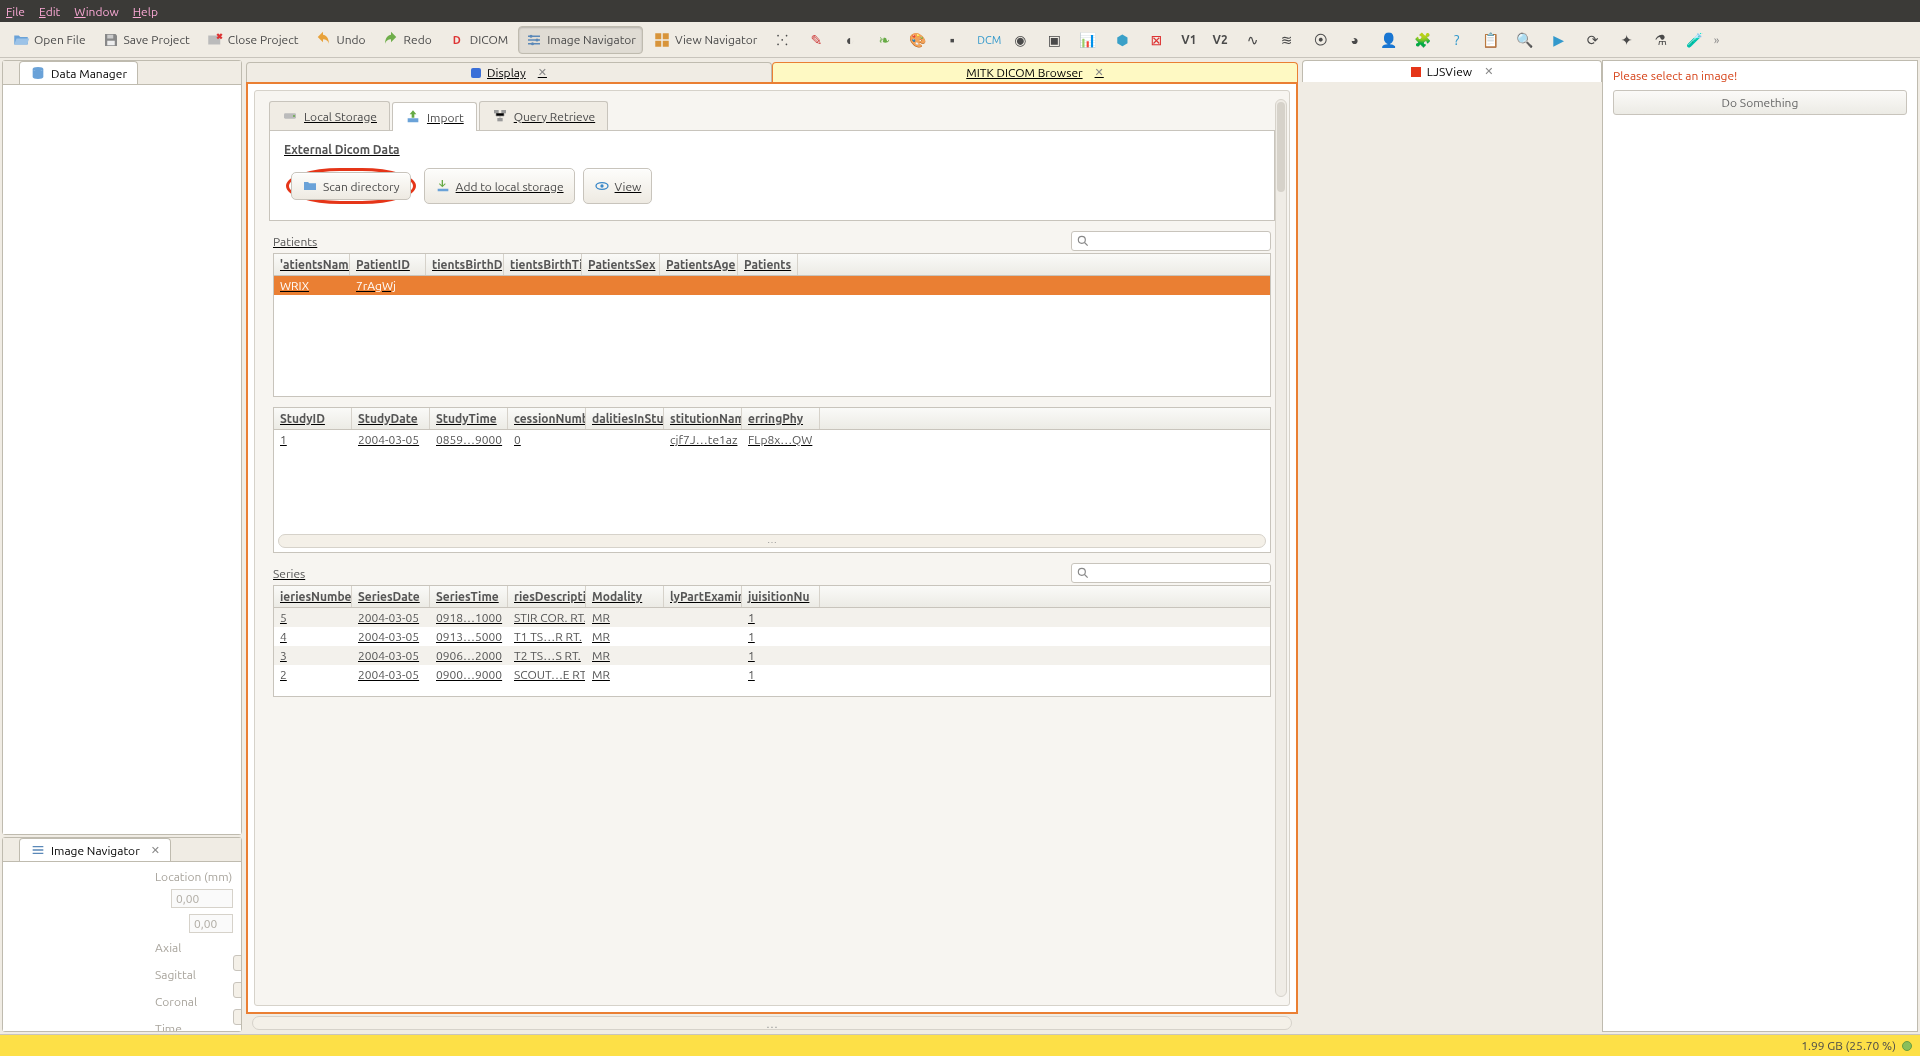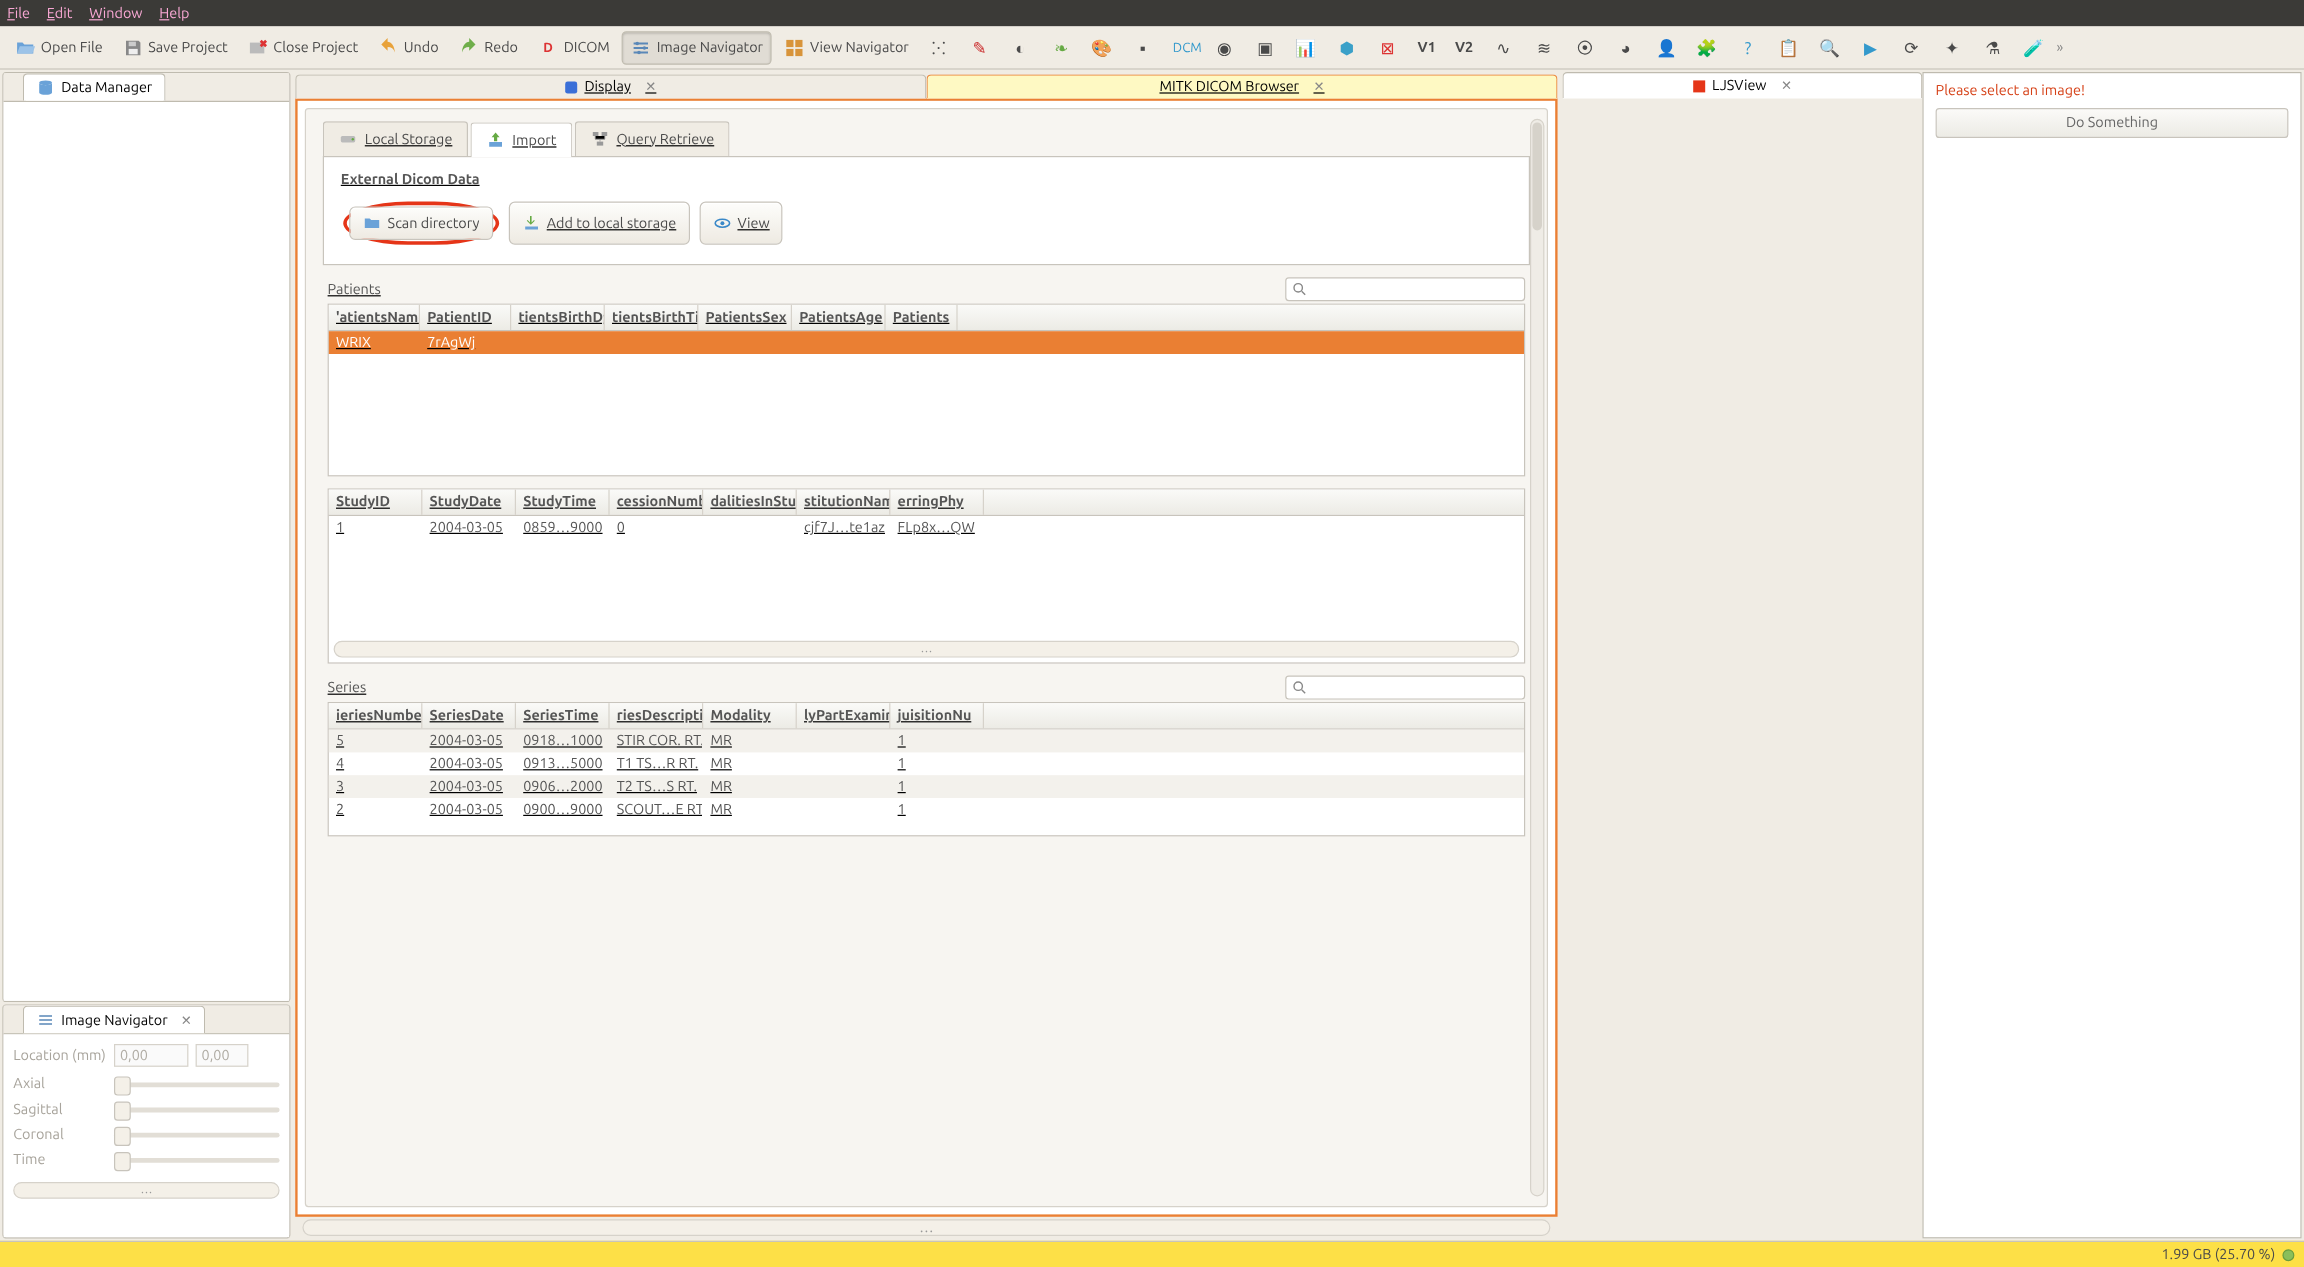--- a/index.html
+++ b/index.html
@@ -22,21 +22,21 @@
 
 .main { flex: 1; display: flex; overflow: hidden; }
 .leftcol { width: 244px; display: flex; flex-direction: column; gap: 2px; padding: 2px; }
 .panel { background: #fff; border: 1px solid #bfbbaf; border-radius: 3px; display:flex; flex-direction:column; }
 .panel-tab { display:flex; align-items:center; background:#f0ece4; border-bottom:1px solid #bfbbaf; }
 .panel-tab .tab { padding: 3px 10px; background:#ffffff; border:1px solid #bfbbaf; border-bottom:none; border-top-left-radius:4px; border-top-right-radius:4px; display:flex; align-items:center; gap:5px; margin-left:16px;}
 .panel-body { flex:1; background:#fff; overflow:hidden; }
 .closex { color:#888; margin-left:6px; font-size:11px; }
 
 .imgnav-body { padding: 8px; display:flex; flex-direction:column; gap:8px; color:#a8a49c;}
-.imgnav-row { display:flex; align-items:center; gap:6px; }
+.imgnav-row { display:flex; align-items:flex-end; gap:6px;flex-direction:column; }
 .imgnav-row label { width: 78px; }
 .spin { border:1px solid #d6d2ca; background:#fafafa; padding:2px 4px; width:62px; color:#b0aca4; }
 .slider { flex:1; height:4px; background:#e2ded6; border-radius:2px; position:relative; }
 .slider::before{content:"";position:absolute;left:0;top:-5px;width:12px;height:14px;background:#f4f0e8;border:1px solid #c8c4bc;border-radius:3px;}
 .hscroll { height:14px; border:1px solid #d6d2ca; border-radius:7px; background:#f4f0e8; position:relative; margin-top:4px;}
 .hscroll::after{content:"…";position:absolute;left:50%;transform:translateX(-50%);color:#999;font-size:10px;top:-1px;}
 
 
 .centercol { flex: 1; display:flex; flex-direction:column; padding:2px; min-width:0;text-decoration:underline; }
 .center-tabs { display:flex; align-items:flex-end; height:22px; gap:0; }

